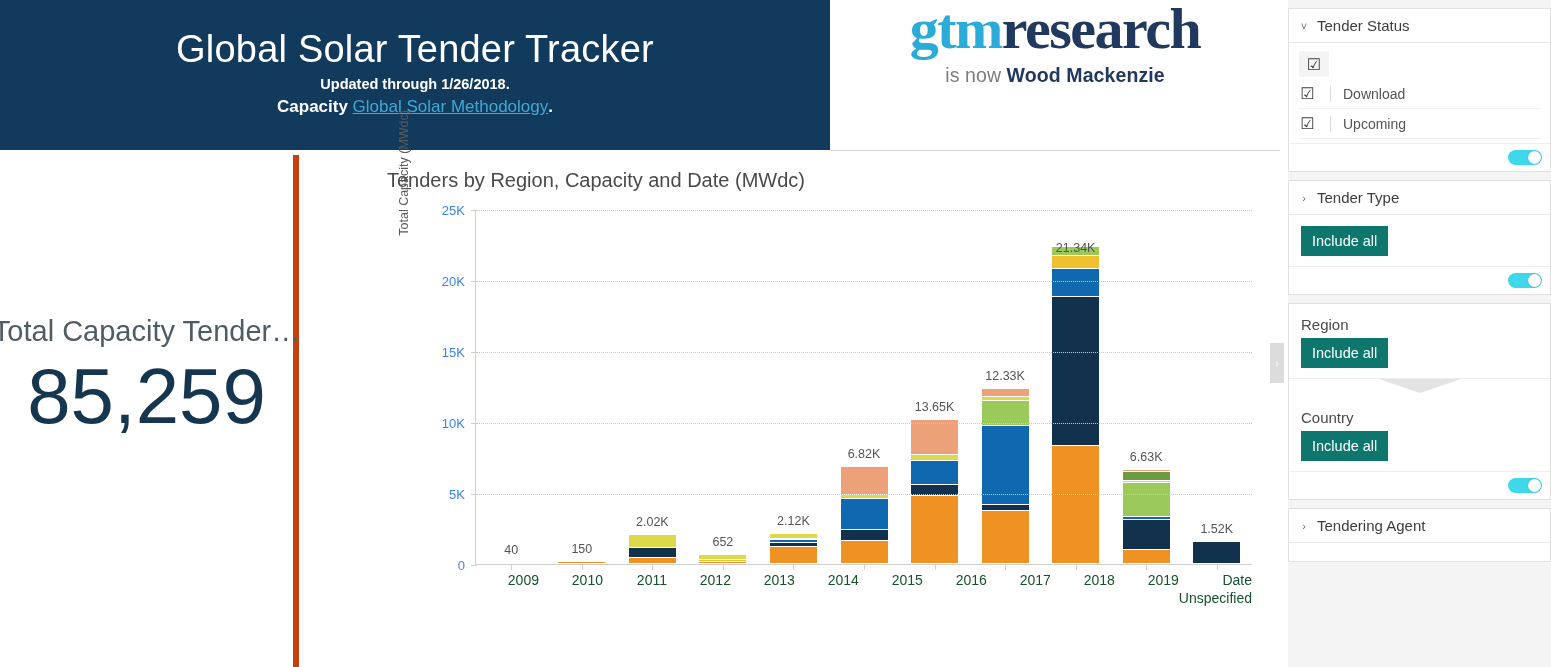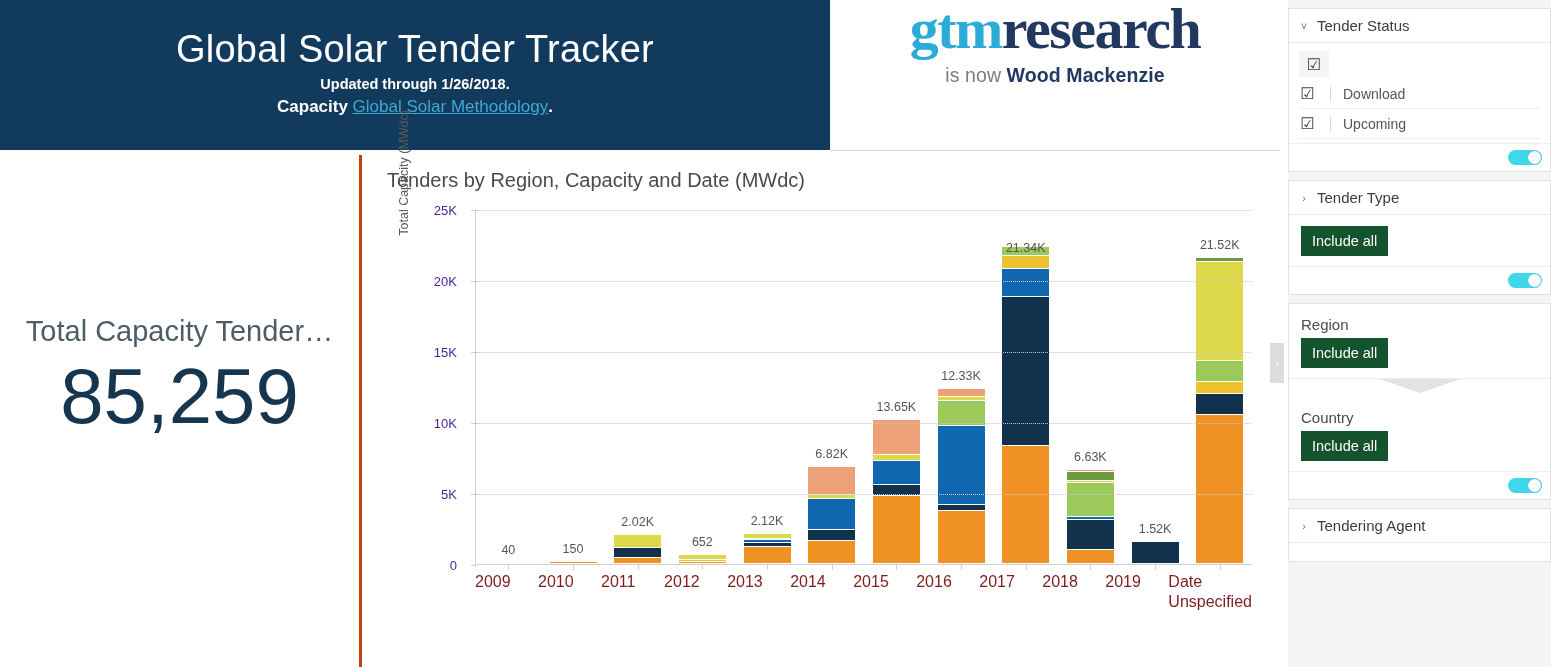--- a/index.html
+++ b/index.html
@@ -38,58 +38,58 @@
   .logo-gtm { color: #2aabd8; }
   .logo-research { color: #21395f; }
   .logo-tag { margin-top: 6px; font-size: 19.5px; letter-spacing: .1px; }
   .logo-tag .grey { color: #7d7d7d; }
   .logo-tag .dark { color: #21395f; font-weight: 700; }
 
   .hdr-divider { position: absolute; left: 830px; top: 150px; width: 450px; height: 1px; background: #d8d8d8; }
 
   
   .kpi {
-    position: absolute; left: 0px; top: 155px; width: 362px; height: 512px;
-    border-right: 3px solid #c2410c;
+    position: absolute; left: 0px; top: 155px; width: 299px; height: 512px;
+    border-right: 6px solid #c2410c;
     display: flex; flex-direction: column; align-items: center; justify-content: center;
     padding-bottom: 70px;
   }
   .kpi-label { color: #4e5c66; font-size: 29px; font-weight: 400; white-space: nowrap; }
   .kpi-value { color: #16364f; font-size: 78px; font-weight: 400; line-height: 1.05; margin-top: 8px; }
 
   
   .chart-panel { position: absolute; left: 363px; top: 155px; width: 907px; height: 512px; background: #fff; }
   .chart-title { position: absolute; left: 24px; top: 14px; font-size: 20px; color: #4a4a4a; }
 
   .plot-wrap { position: absolute; left: 0; top: 55px; width: 907px; height: 400px; }
   .ylabel {
     position: absolute; left: 34px; top: 100px; width: 200px;
     transform: rotate(-90deg); transform-origin: 0 0;
     font-size: 12.5px; color: #5a5a5a; text-align: right;
   }
   .yticks { position: absolute; left: 60px; top: 0; width: 42px; height: 355px; }
-  .ytick { position: absolute; right: 8px; font-size: 13px; color: #4c1d95; transform: translateY(-50%); white-space: nowrap; }
+  .ytick { position: absolute; right: 0; font-size: 13px; color: #3b82f6; transform: translateY(-50%); white-space: nowrap; }
 
   .plot {
     position: absolute; left: 112px; top: 0; right: 18px; height: 355px;
     border-left: 1px solid #cfcfcf; border-bottom: 1px solid #cfcfcf;
   }
   .gridline { position: absolute; left: 0; right: 0; height: 0;
     border-top: 1px dotted #c9c9c9; }
   .tickmark { position: absolute; left: -5px; width: 5px; height: 0; border-top: 1px solid #cfcfcf; }
 
   .bars { position: absolute; left: 0; right: 0; bottom: 0; top: 0; display: flex; align-items: flex-end; }
   .barcol { flex: 1 1 0; height: 100%; position: relative; display: flex; flex-direction: column; justify-content: flex-end; align-items: center; }
   .bar { width: 47px; display: flex; flex-direction: column-reverse; }
   .seg { width: 100%; }
   .bar-total { position: absolute; width: 100px; text-align: center; font-size: 12.5px; color: #555; }
   .xtick { position: absolute; bottom: -6px; width: 4px; border-left: 1px solid #cfcfcf; height: 5px; left: 50%; }
 
   .xlabels { position: absolute; left: 112px; right: 18px; top: 362px; display: flex; }
-  .xlab { flex: 1 1 0; text-align: left; font-size: 16px; color: #7f1d1d; line-height: 1.25; }
+  .xlab { flex: 1 1 0; text-align: right; font-size: 14px; color: #14532d; line-height: 1.25; }
 
   
   .collapse-handle {
     position: absolute; left: 1270px; top: 343px; width: 14px; height: 40px;
     background: #dcdcdc; display: flex; align-items: center; justify-content: center;
     color: #ffffff; font-size: 11px;
   }
 
   
   .sidebar { position: absolute; left: 1288px; top: 0; width: 263px; height: 667px; background: #f4f4f4; overflow: hidden; }
@@ -107,21 +107,21 @@
     width: 17px; height: 17px; margin-right: 0; color: #3c3c3c; font-size: 16px;
     display: inline-flex; align-items: center; justify-content: center;
   }
   .chk-all-wrap { background: #f4f4f4; width: 30px; height: 26px; display: flex; align-items: center; justify-content: center; }
   .chk-sep { width: 1px; height: 16px; background: #dcdcdc; margin: 0 12px 0 14px; }
   .chk-label { font-size: 14px; color: #555; }
   .card-foot { display: flex; justify-content: flex-end; align-items: center; padding: 6px 8px; border-top: 1px solid #eeeeee; }
   .toggle { width: 34px; height: 15px; border-radius: 8px; background: #3fd7ea; position: relative; }
   .toggle .knob { position: absolute; right: 1px; top: 1px; width: 13px; height: 13px; border-radius: 50%; background: #fff; box-shadow: 0 0 1px rgba(0,0,0,.35); }
   .include-btn {
-    display: inline-block; background: #14532d; color: #fff;
+    display: inline-block; background: #0f766e; color: #fff;
     font-size: 14.5px; padding: 7px 11px; margin: 5px 0 6px 2px;
   }
   .filter-label { font-size: 15px; color: #4a4a4a; padding: 6px 2px 0 2px; }
   .hier-arrow { height: 18px; position: relative; overflow: hidden; }
   .hier-arrow:after {
     content: ""; position: absolute; left: 50%; top: -14px; transform: translateX(-50%);
     border-left: 82px solid transparent; border-right: 82px solid transparent;
     border-top: 28px solid #e3e3e3;
   }
   .sb-top-strip { height: 8px; background: #f4f4f4; }
@@ -264,32 +264,20 @@
                 <div class="seg" title="North America: 150" style="height: 2.13px; background: rgb(237, 161, 120); border-bottom: 1px solid rgb(255, 255, 255);"></div>
               </div>
               <div class="bar-total" style="bottom: 100.146px;">6.63K</div>
               <div class="xtick"></div>
             </div>
             <div class="barcol">
               <div class="bar">
                 <div class="seg" title="Europe: 1520" style="height: 21.584px; background: rgb(17, 49, 76); border-bottom: 1px solid rgb(255, 255, 255);"></div>
               </div>
               <div class="bar-total" style="bottom: 27.584px;">1.52K</div>
-              <div class="xtick"></div>
-            </div>
-            <div class="barcol">
-              <div class="bar">
-                <div class="seg" title="Asia: 10500" style="height: 149.1px; background: rgb(239, 145, 35); border-bottom: 1px solid rgb(255, 255, 255);"></div>
-                <div class="seg" title="Europe: 1500" style="height: 21.3px; background: rgb(17, 49, 76); border-bottom: 1px solid rgb(255, 255, 255);"></div>
-                <div class="seg" title="Russia and the Caspian: 800" style="height: 11.36px; background: rgb(237, 194, 46); border-bottom: 1px solid rgb(255, 255, 255);"></div>
-                <div class="seg" title="Middle East: 1500" style="height: 21.3px; background: rgb(155, 202, 91); border-bottom: 1px solid rgb(255, 255, 255);"></div>
-                <div class="seg" title="Africa: 7000" style="height: 99.4px; background: rgb(221, 217, 74); border-bottom: 1px solid rgb(255, 255, 255);"></div>
-                <div class="seg" title="Oceania: 220" style="height: 3.124px; background: rgb(109, 155, 66); border-bottom: 1px solid rgb(255, 255, 255);"></div>
-              </div>
-              <div class="bar-total" style="bottom: 311.584px;">21.52K</div>
               <div class="xtick"></div>
             </div>
           </div>
       <div class="tickmark" style="top: 355px;"></div>
           <div class="gridline" style="top: 284px;"></div>
           <div class="tickmark" style="top: 284px;"></div>
           <div class="gridline" style="top: 213px;"></div>
           <div class="tickmark" style="top: 213px;"></div>
           <div class="gridline" style="top: 142px;"></div>
           <div class="tickmark" style="top: 142px;"></div>

